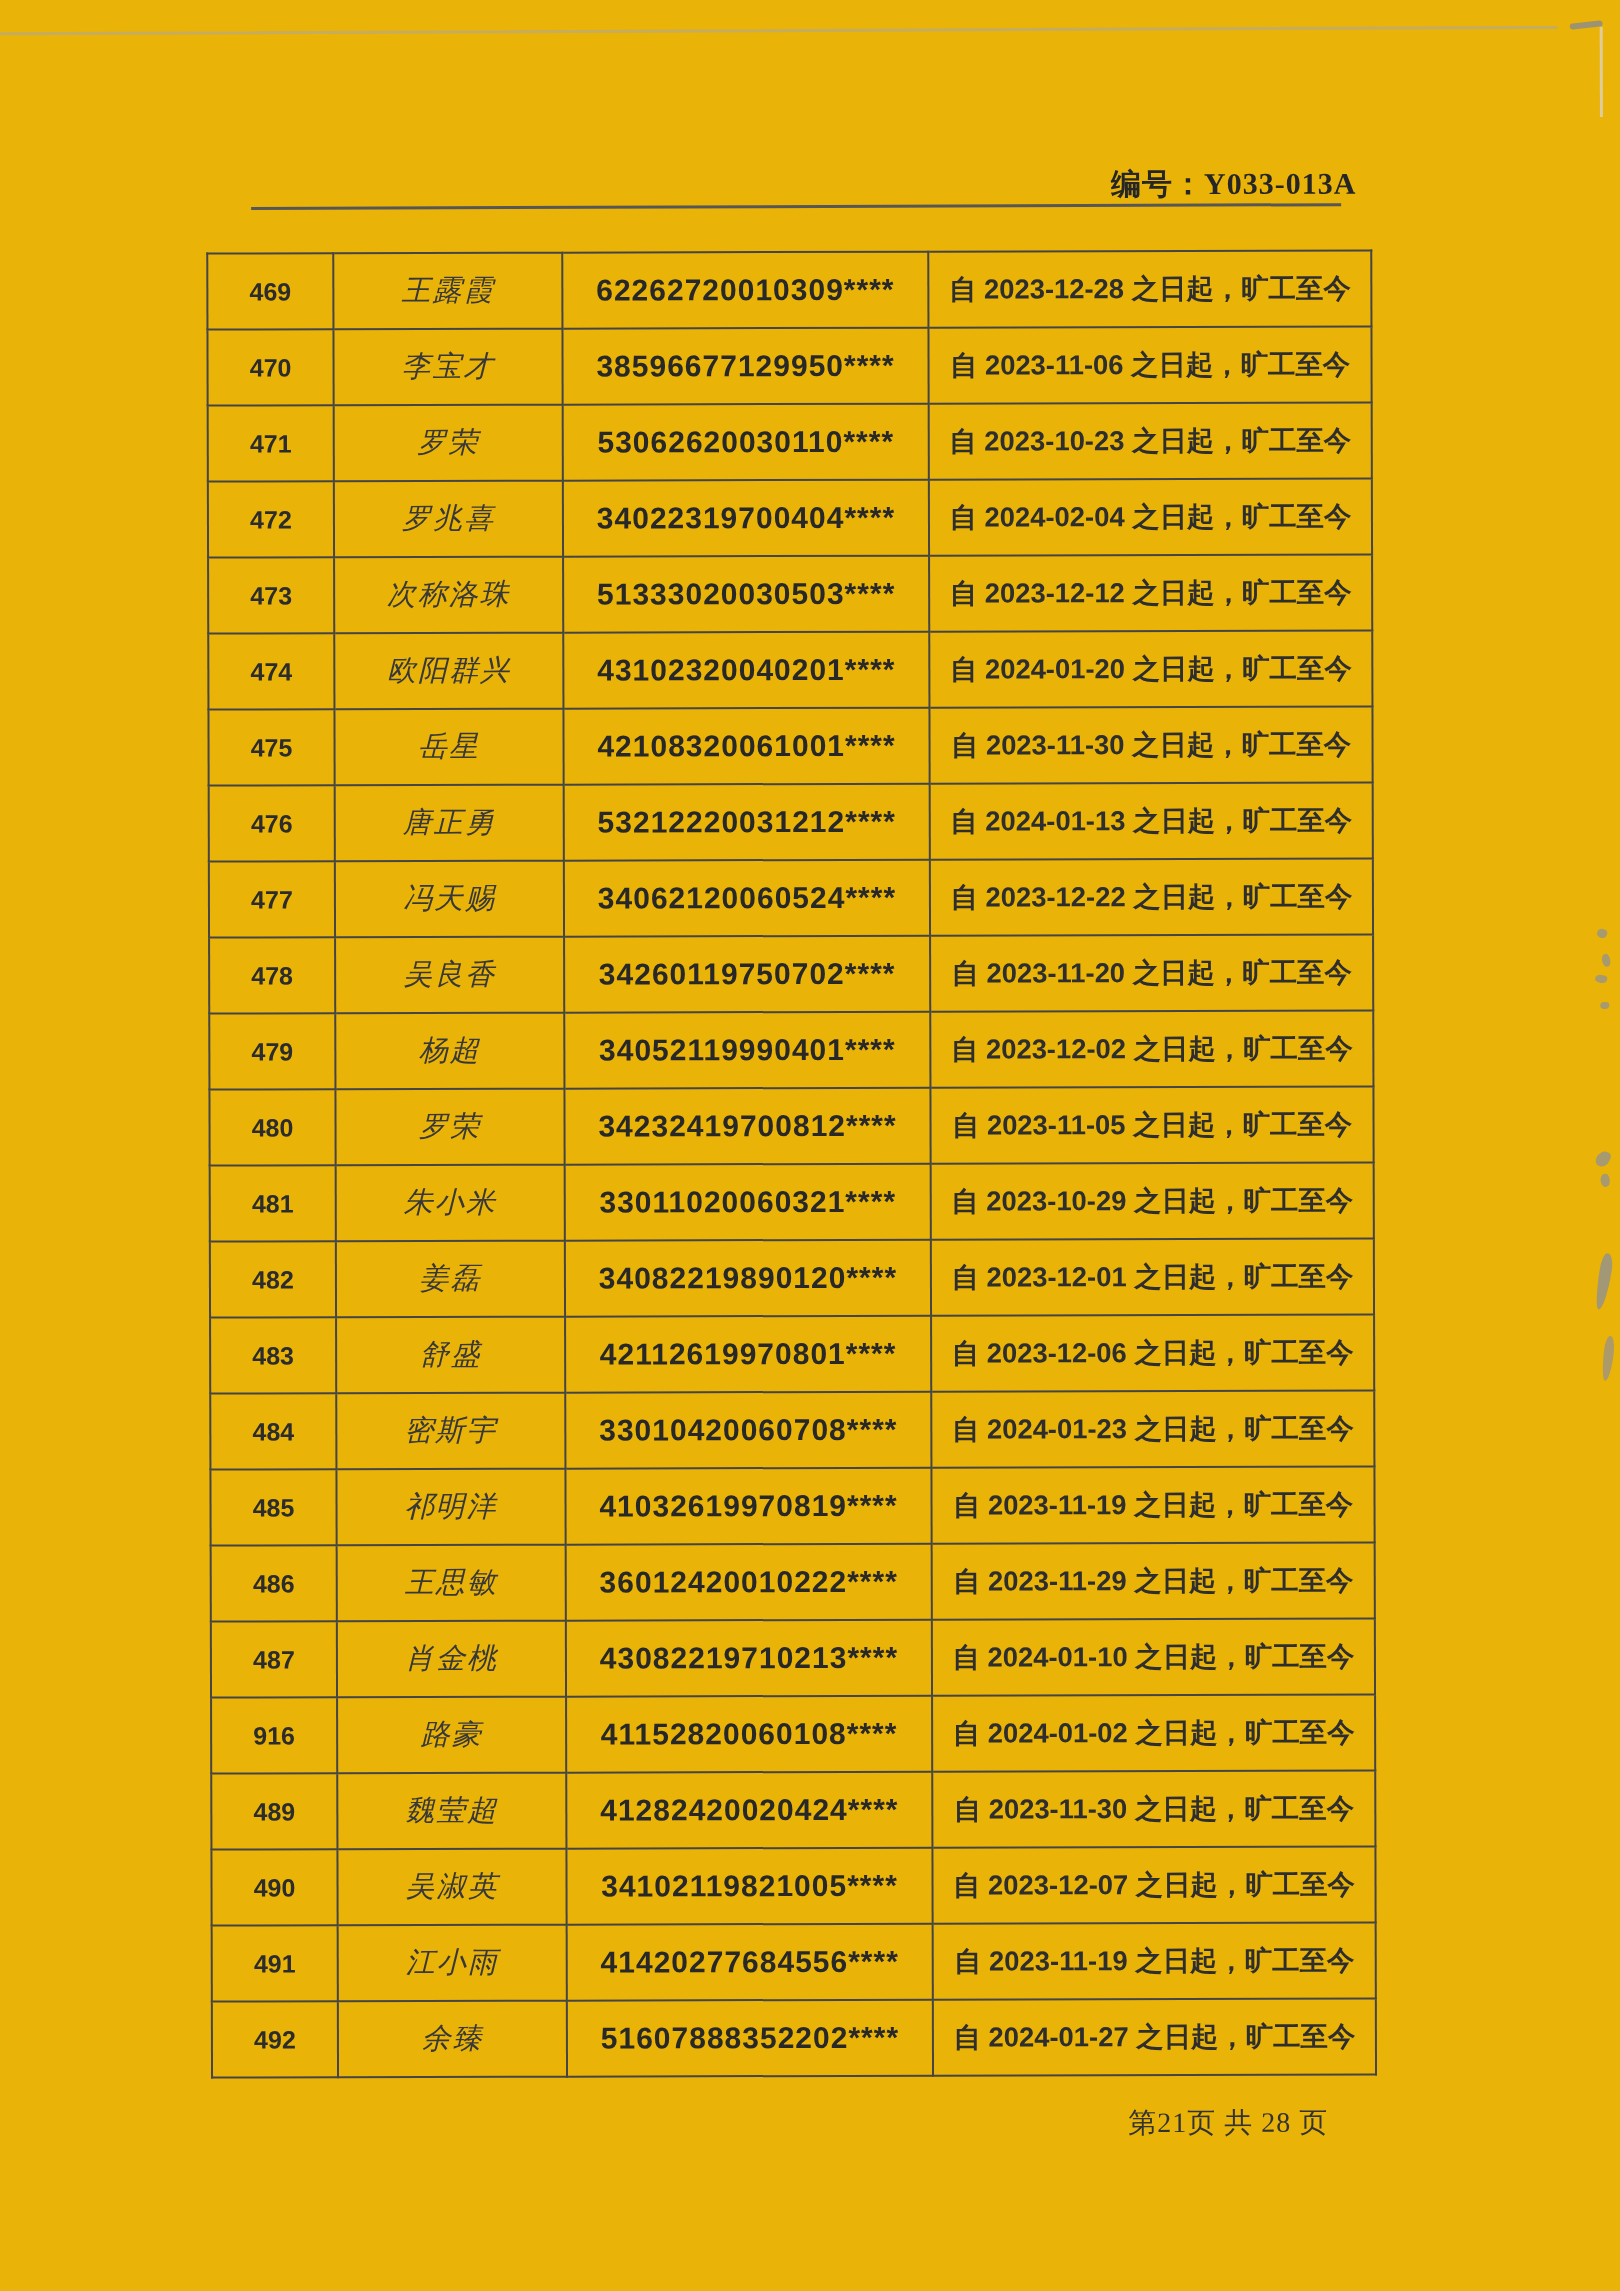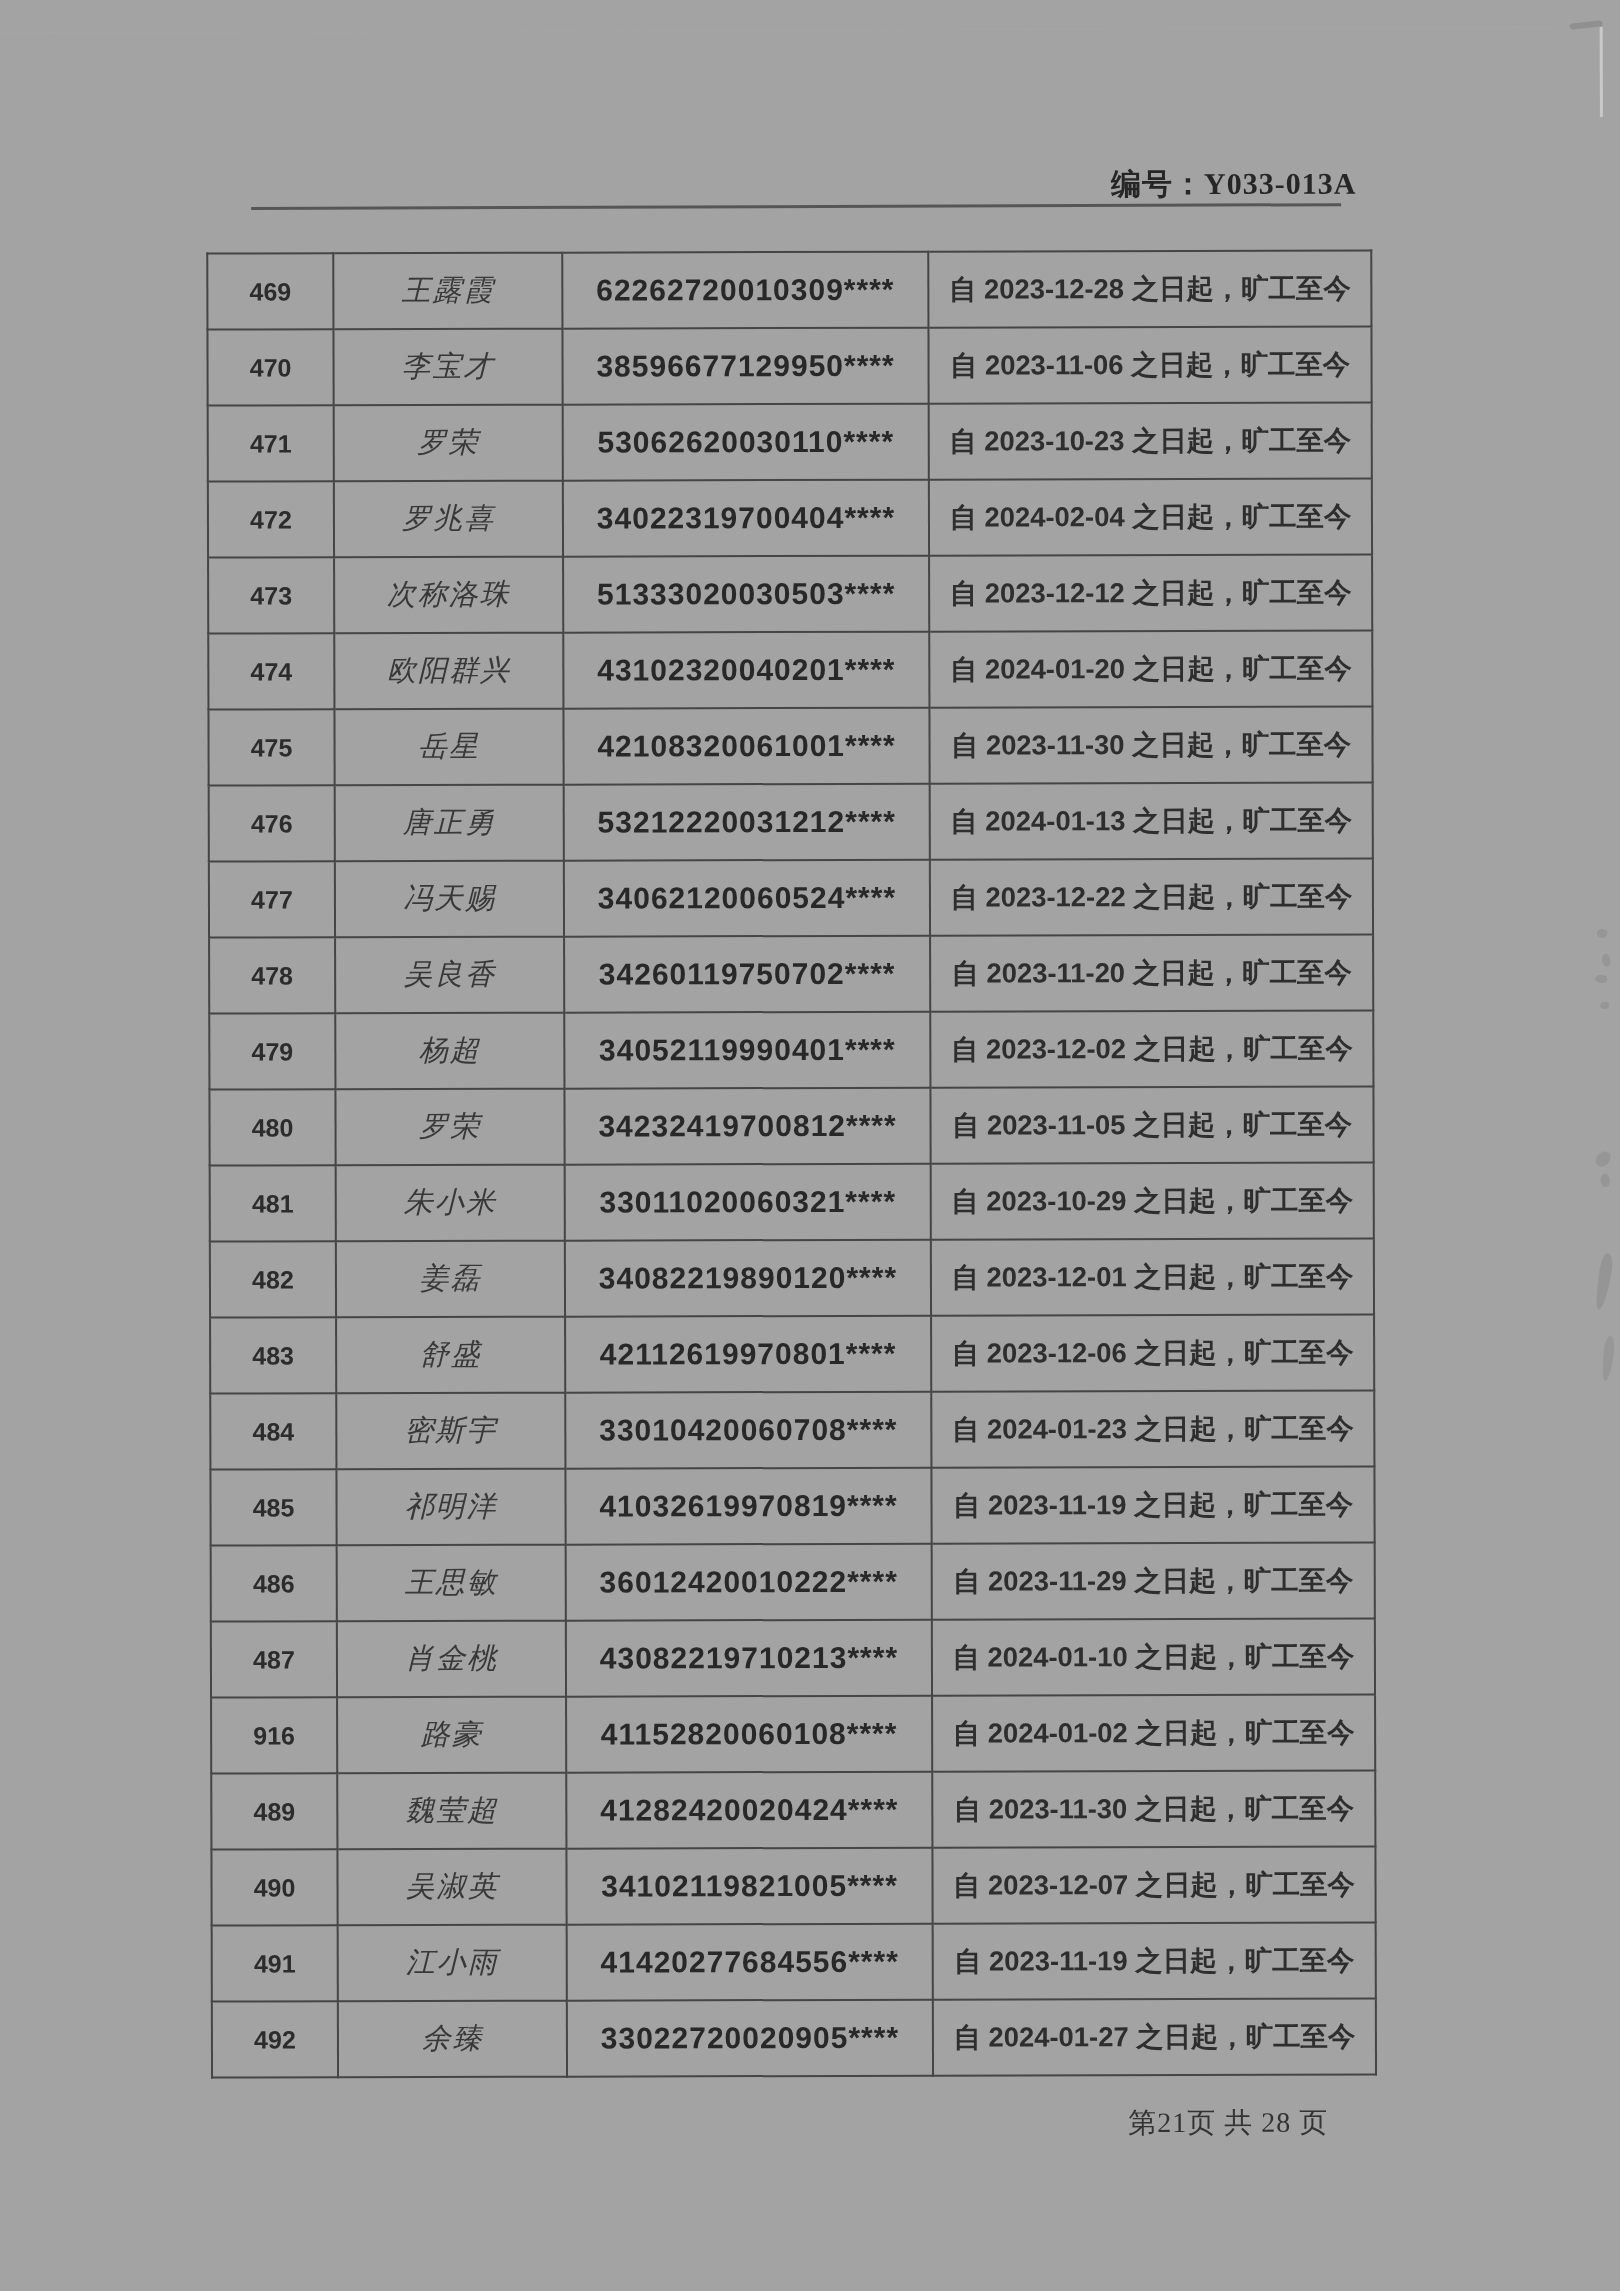--- a/index.html
+++ b/index.html
@@ -5,21 +5,21 @@
   html, body { margin: 0; padding: 0; }
   body {
     width: 1620px; height: 2292px;
     background: #ffffff;
     font-family: "Liberation Serif", "DejaVu Serif", serif;
     overflow: hidden;
     position: relative;
   }
   .sheet {
     position: absolute; inset: 0;
-    background: #a3a3a3;
+    background: #eab308;
   }
   .tilt {
     position: absolute; inset: 0;
     transform: rotate(-0.15deg);
     transform-origin: 50% 40%;
   }
   
   .scan-top-line {
     position: absolute; left: 0; top: 29px;
     width: 1560px; height: 2.9px;
@@ -288,21 +288,21 @@
   <tr>
     <td class="c-no">491</td>
     <td class="c-name">江小雨</td>
     <td class="c-id">41420277684556****</td>
     <td class="c-status">自 2023-11-19 之日起，旷工至今</td>
   </tr>
 
   <tr>
     <td class="c-no">492</td>
     <td class="c-name">余臻</td>
-    <td class="c-id">33022720020905****</td>
+    <td class="c-id">51607888352202****</td>
     <td class="c-status">自 2024-01-27 之日起，旷工至今</td>
   </tr>
 </tbody>
     </table>
 
     <div class="page-footer">第21页 共 28 页</div>
 
     <div class="smudge sm1"></div>
     <div class="smudge sm2"></div>
     <div class="smudge sm3"></div>

